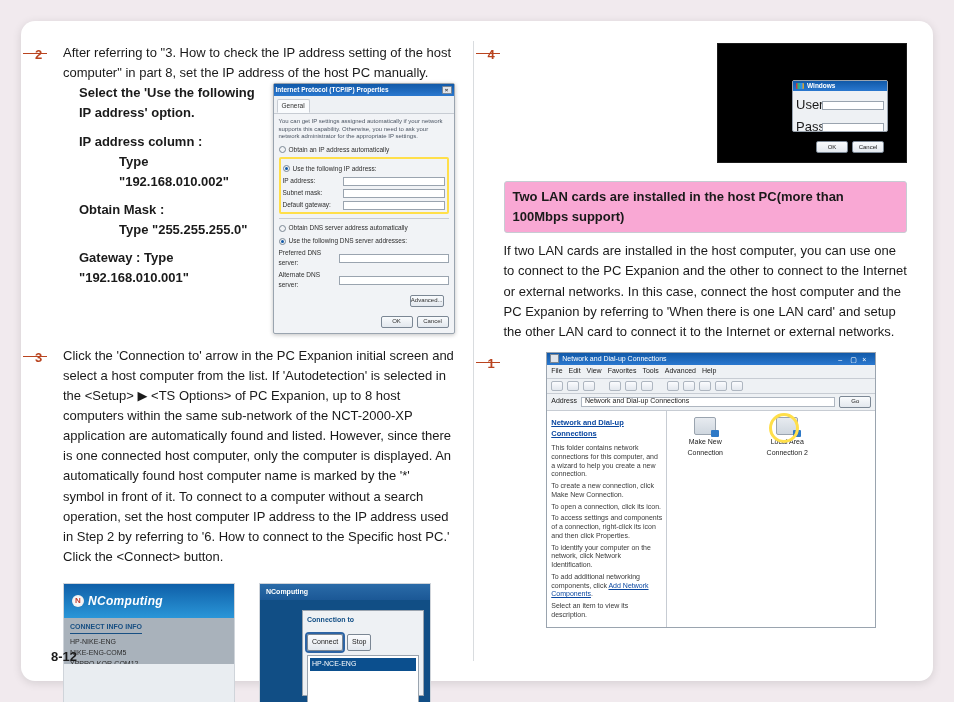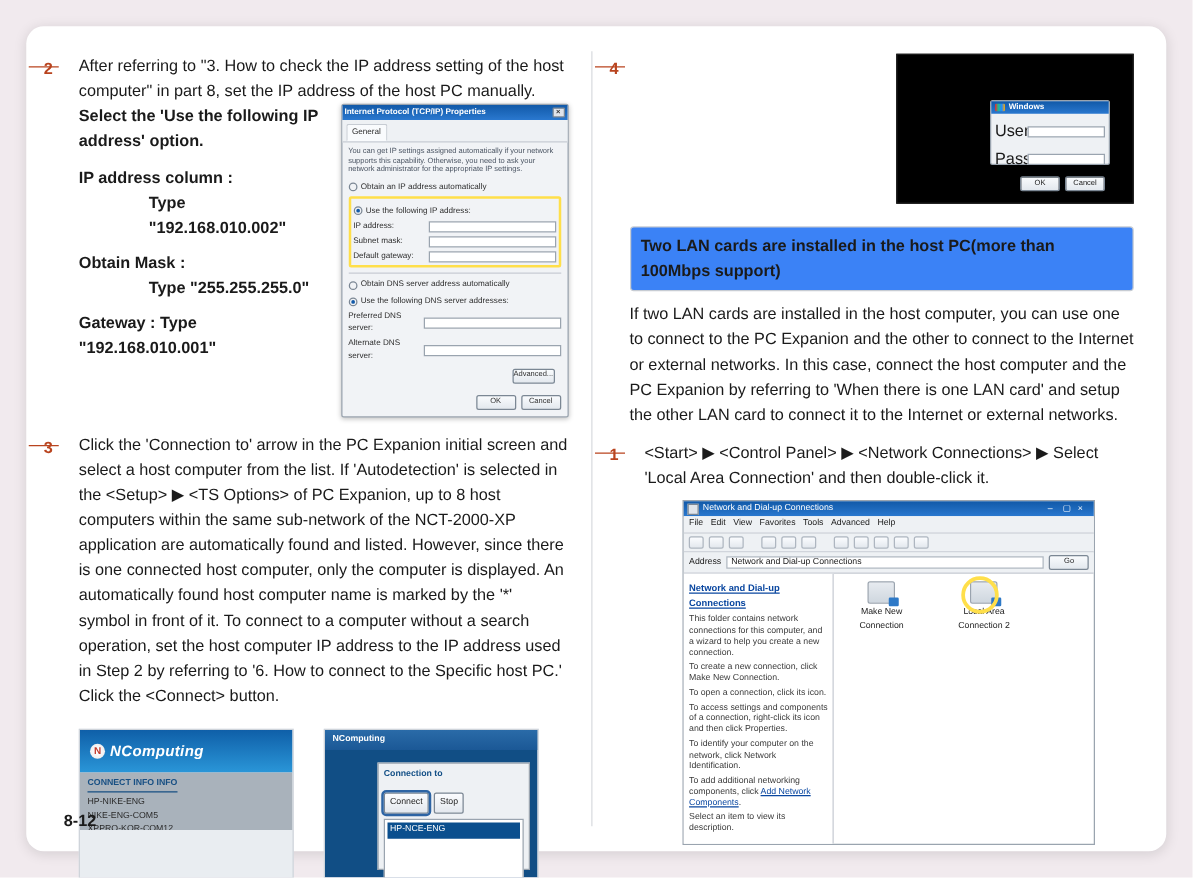--- a/index.html
+++ b/index.html
@@ -42,21 +42,21 @@
     position:absolute;left:-16px;top:2px;color:var(--accent);
     font-weight:700;font-size:13px;
   }
   .step .num::before{
     content:"";position:absolute;left:-12px;top:.65em;width:24px;height:1px;background:var(--accent);
   }
   .step .num::after{
     content:"";position:absolute;left:-12px;top:calc(.65em + 1px);width:24px;height:1px;background:transparent;
   }
   .b{font-weight:700}
-  .indent1{}
+  .indent1{margin-left:16px}
   .indent2{margin-left:56px}
   .indbar{display:inline-block;width:3px;height:11px;background:var(--accent);vertical-align:-1px;margin-right:6px}
   .label-row{margin-top:8px}
   .example-head{font-weight:700;margin-top:10px;margin-bottom:4px}
   .example-head .ang{font-weight:700}
   .exwrap{display:flex;gap:12px}
   .excol{flex:1}
   .exfig{flex:0 0 182px}
   
   .dlg{
@@ -106,21 +106,21 @@
   .logonbox{width:190px;height:120px;background:#000;border:1px solid #1b1b1b;position:relative;margin-left:auto}
   .logondlg{position:absolute;right:18px;top:36px;width:96px;height:52px;background:#eef1f4;border:1px solid #9aa4af;border-radius:2px}
   .logondlg .tb{height:10px;background:linear-gradient(#1159a8,#2a78cf);display:flex;align-items:center;gap:3px;padding-left:3px}
   .flag{width:8px;height:6px;background:linear-gradient(90deg,#e23,#2b8,#28f,#fa0);border-radius:1px}
   .logondlg .tb span{color:#fff;font-weight:700;font-size:6.5px}
   .logondlg .f{padding:2px 3px}
   .logondlg .frow label{width:22px}
   .pagefoot{position:absolute;left:30px;bottom:14px;font-weight:800;color:#1a1a1a}
   
   .subhead{
-    border:1px solid #c7ccd3;background:#3b82f6;border-radius:3px;
+    border:1px solid #c7ccd3;background:#f9a8d4;border-radius:3px;
     padding:5px 8px;font-weight:800;margin:18px 0 8px 0;
   }
   
   .netwin{width:330px;border:1px solid #9aa4af;background:#fff;font-size:7px;margin:8px auto 0}
   .netwin .tb{height:12px;background:linear-gradient(#1159a8,#2a78cf);color:#fff;display:flex;align-items:center;justify-content:space-between;padding:0 3px}
   .netwin .tb .ic{width:9px;height:9px;background:#e0e4ea;border:1px solid #7b8794;margin-right:3px}
   .ctrls{display:flex;gap:2px}
   .ctrls .xbtn{width:10px;height:8px}
   .menubar{display:flex;gap:6px;padding:1px 4px;border-bottom:1px solid #c7ccd3;background:#eef1f4}
   .toolbar{display:flex;gap:4px;padding:2px 4px;border-bottom:1px solid #c7ccd3;background:#eef1f4;align-items:center}
@@ -303,21 +303,20 @@
             </div>
           </div>
         </div>
       </div>
 
       <div class="subhead">Two LAN cards are installed in the host PC(more than 100Mbps support)</div>
       <div>If two LAN cards are installed in the host computer, you can use one to connect to the PC Expanion and the other to connect to the Internet or external networks. In this case, connect the host computer and the PC Expanion by referring to 'When there is one LAN card' and setup the other LAN card to connect it to the Internet or external networks.</div>
 
       <div class="step" style="margin-top:10px">
         <span class="num">1</span>
-        <div>&lt;Start&gt; ▶ &lt;Control Panel&gt; ▶ &lt;Network Connections&gt; ▶  Select 'Local Area Connection' and then double-click it.</div>
 
         <div class="netwin">
           <div class="tb">
             <span style="display:flex;align-items:center">
                 <span class="ic"></span>
                 <span>Network and Dial-up Connections</span>
               </span>
             <span class="ctrls">
               <span class="xbtn">–</span>
               <span class="xbtn">▢</span>

